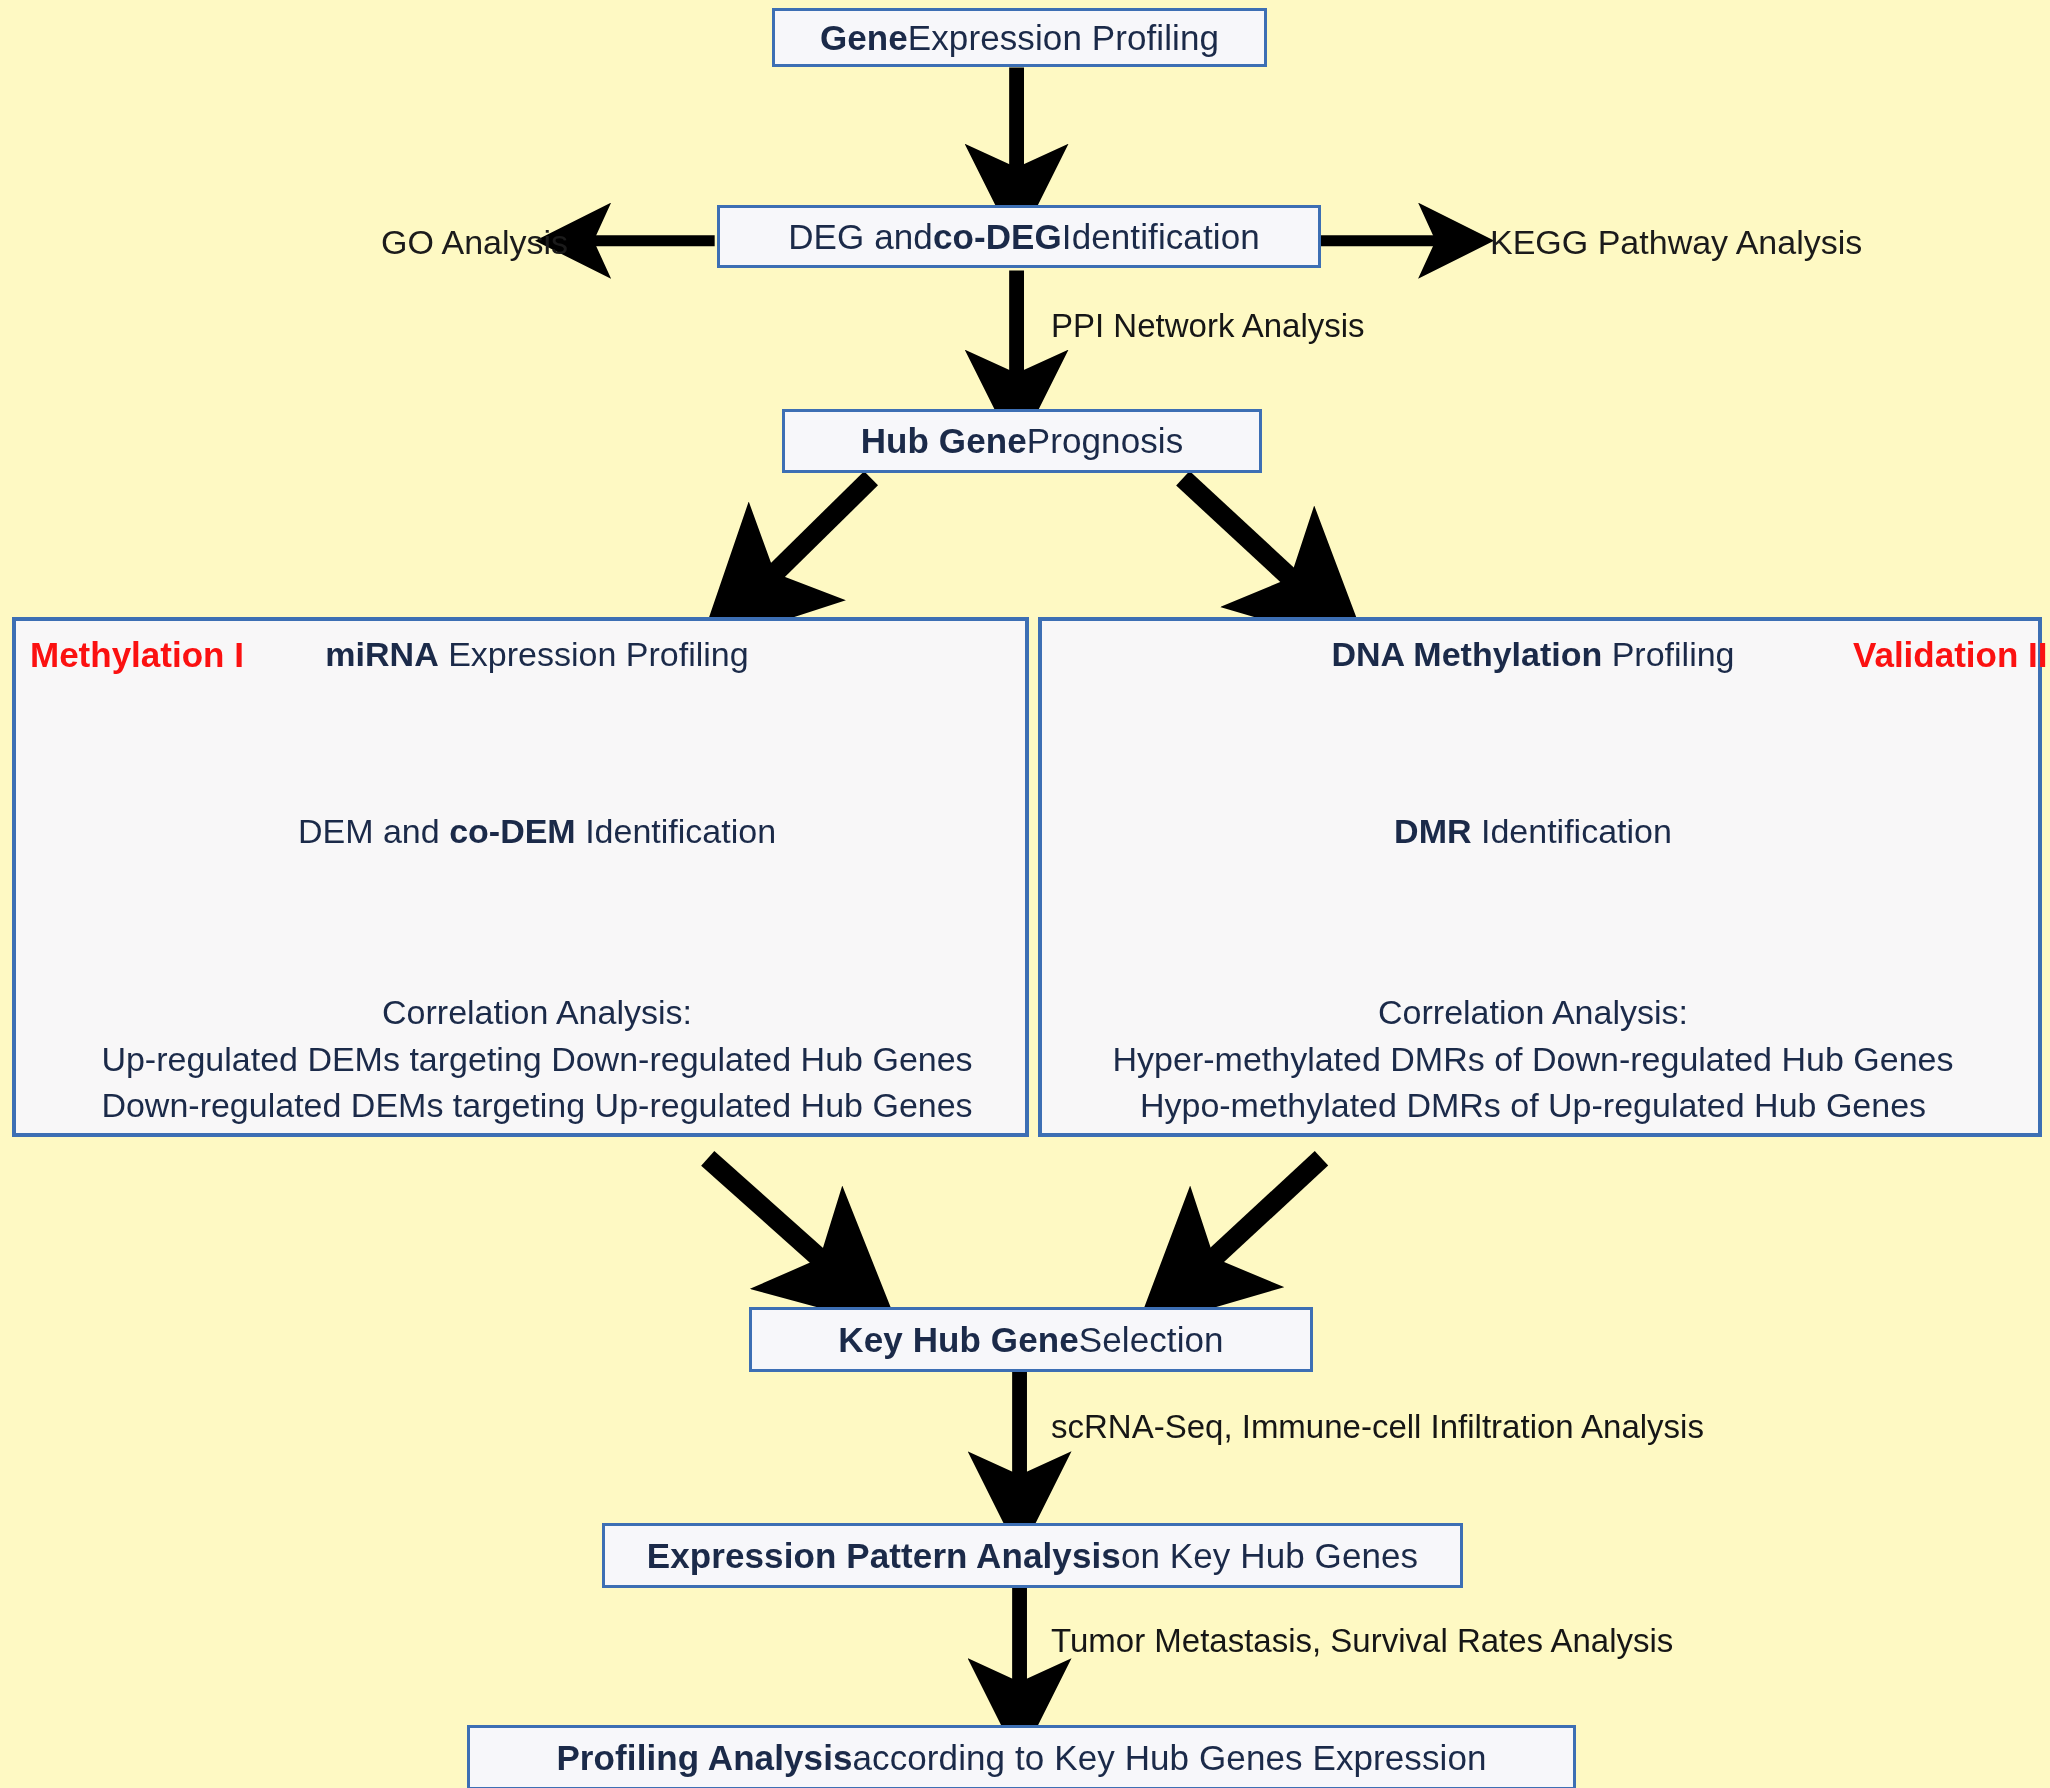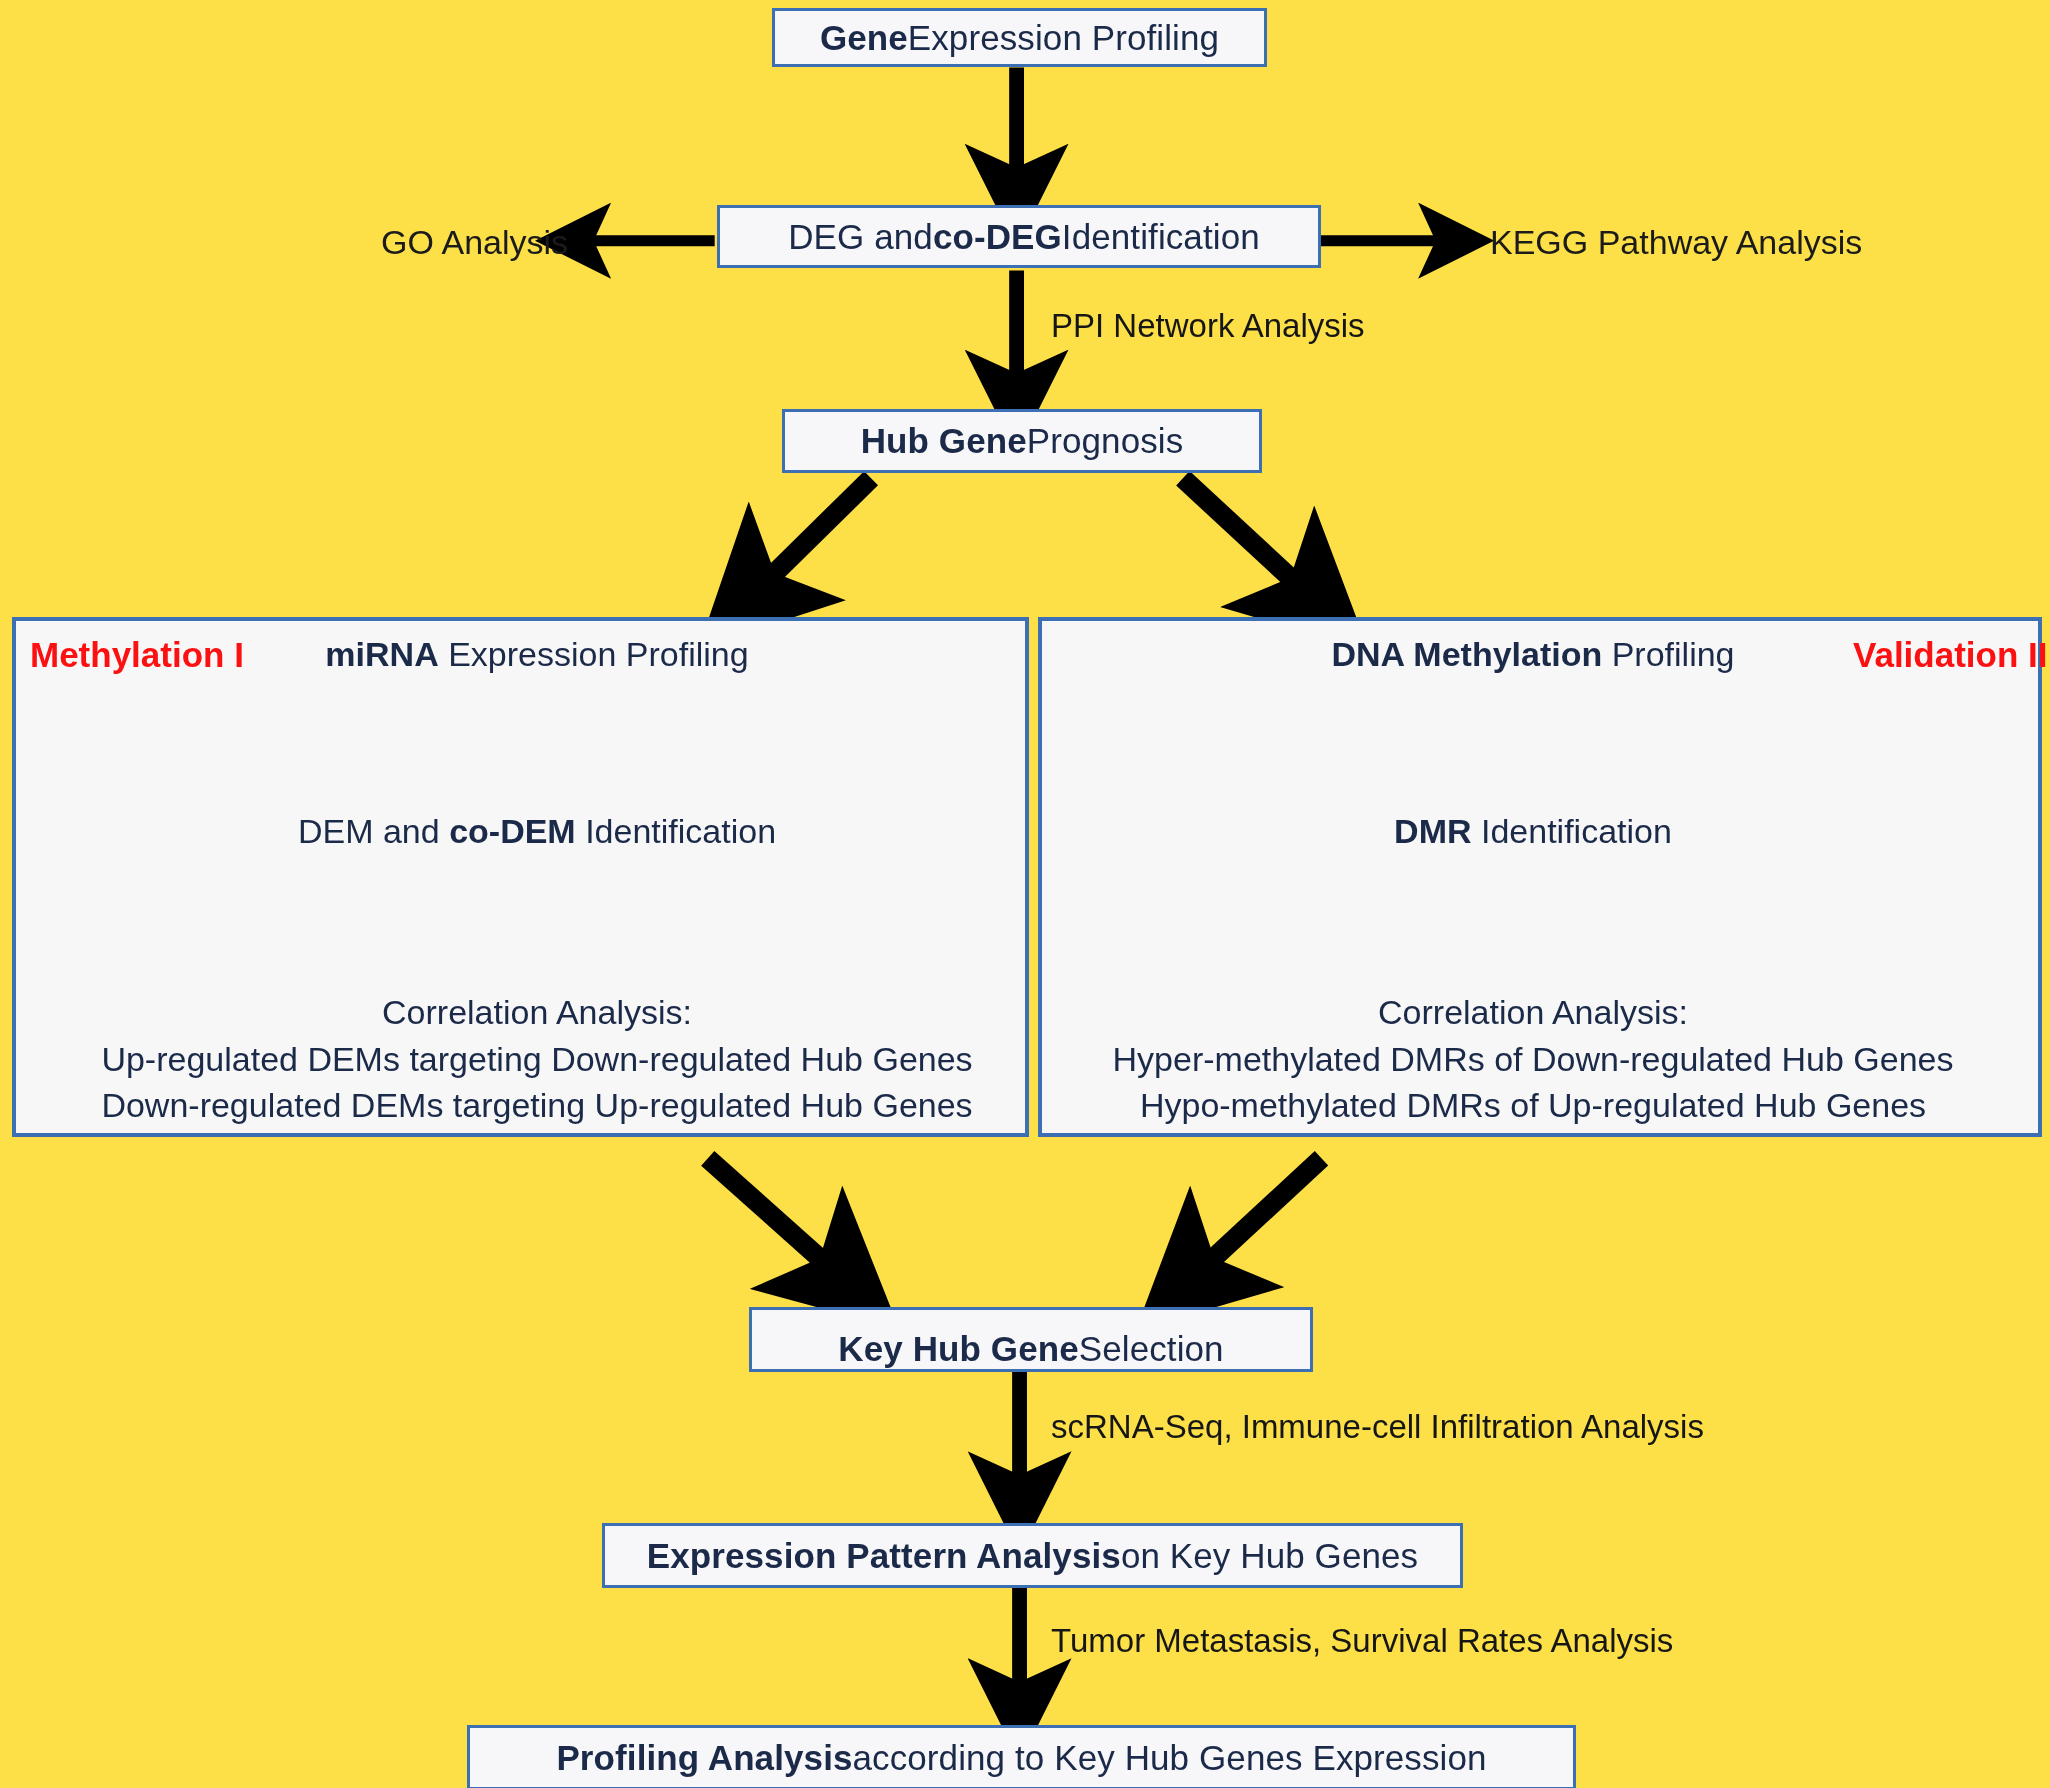--- a/index.html
+++ b/index.html
@@ -8,21 +8,21 @@
     padding: 0;
     background: #ffffff;
   }
   body {
     font-family: "Liberation Sans", sans-serif;
   }
   #canvas {
     position: relative;
     width: 2050px;
     height: 1789px;
-    background: #fde047;
+    background: #fef9c3;
     overflow: hidden;
   }
   svg.arrow-layer {
     position: absolute;
     left: 0;
     top: 0;
     width: 2050px;
     height: 1789px;
     pointer-events: none;
   }
@@ -191,21 +191,21 @@
   </div>
 
   <div class="txt dark center" style="left:1533px; top:812px;">
     <span class="b">DMR</span><span> Identification</span>
   </div>
 
   <div class="txt dark center" style="left:1533px; top:993px;">Correlation Analysis:</div>
   <div class="txt dark center" style="left:1533px; top:1040px;">Hyper-methylated DMRs of Down-regulated Hub Genes</div>
   <div class="txt dark center" style="left:1533px; top:1086px;">Hypo-methylated DMRs of Up-regulated Hub Genes</div>
 
-  <div class="box" style="left:749px; top:1307px; width:564px; height:65px;align-items:flex-end;">
+  <div class="box" style="left:749px; top:1307px; width:564px; height:65px;">
     <span class="b">Key Hub Gene</span>
     <span class="n"> Selection</span>
   </div>
 
   <div class="edge-label" style="left:1051px; top:1408px;">scRNA-Seq, Immune-cell Infiltration Analysis</div>
 
   <div class="box" style="left:602px; top:1523px; width:861px; height:65px;">
     <span class="b">Expression Pattern Analysis</span>
     <span class="n"> on Key Hub Genes</span>
   </div>

